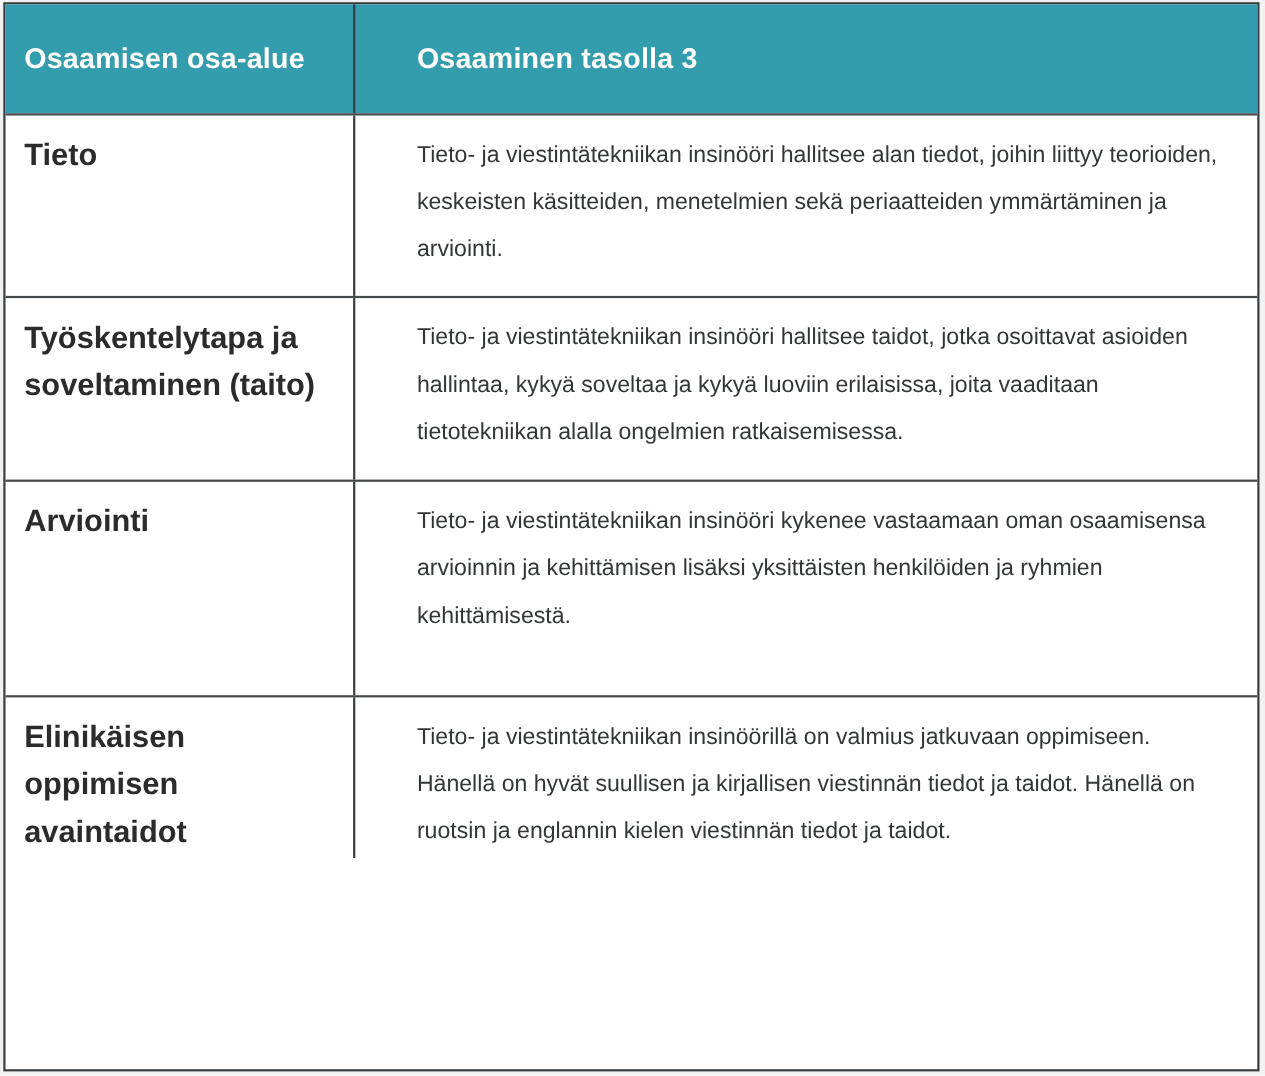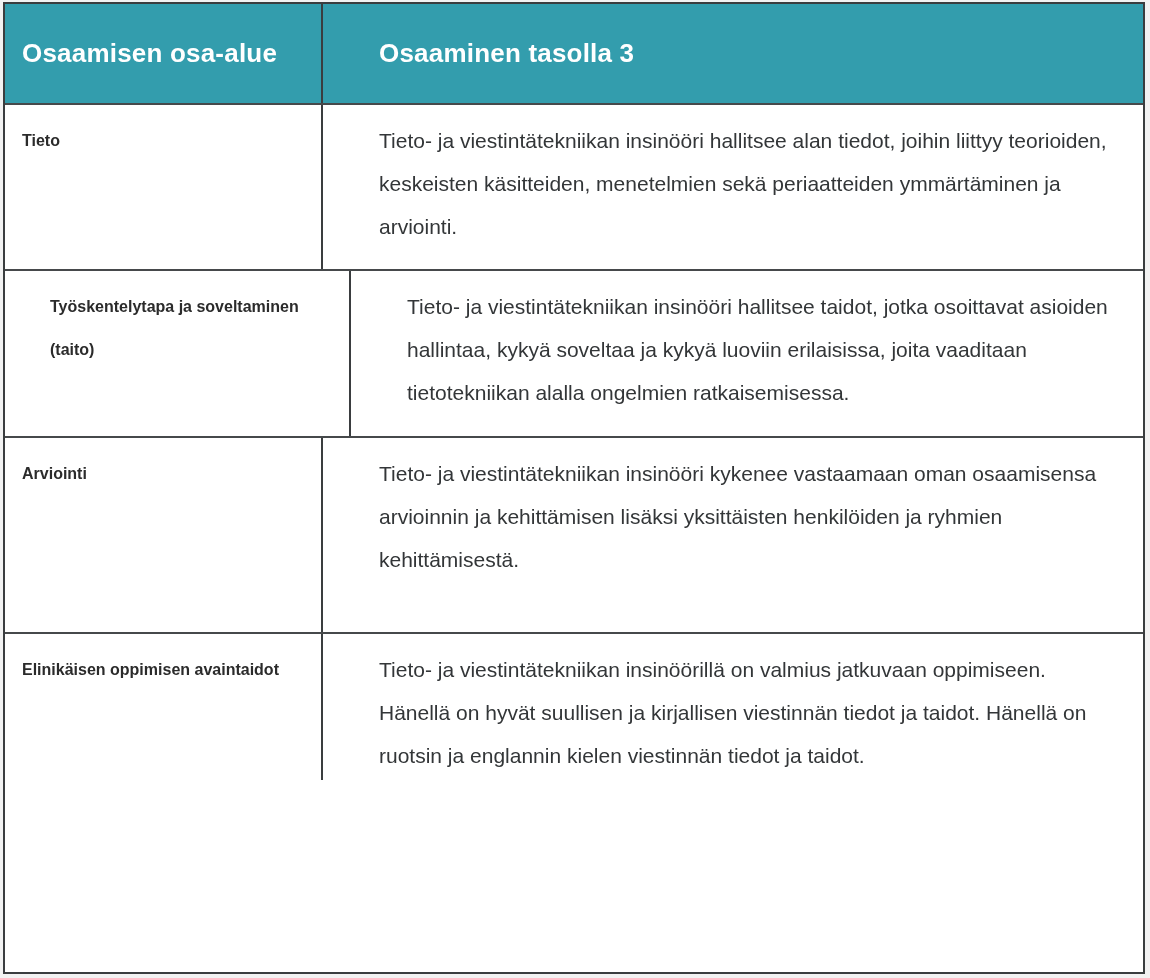--- a/index.html
+++ b/index.html
@@ -56,32 +56,32 @@
     display: flex;
     align-items: center;
     color: #ffffff;
     font-weight: bold;
     font-size: 26px;
     letter-spacing: 0.2px;
     padding-top: 0;
   }
   .body-row .col-area {
     font-weight: bold;
-    font-size: 16px;
+    font-size: 28px;
     line-height: 43px;
     color: #2b2b2b;
   }
   .body-row .col-desc {
     font-size: 21px;
     line-height: 43px;
     color: #333638;
     border-radius: 23px;
   }
   .h-r1 { height: 166px; }
-  .h-r2 { height: 167px; padding-left: 28px; }
+  .h-r2 { height: 167px; }
   .h-r3 { height: 190px; }
   .h-r4 { height: 196px; }
   .h-r5 { height: 148px; }
 </style>
 </head>
 <body>
 
 <div class="canvas">
   <div class="table-frame">
 

